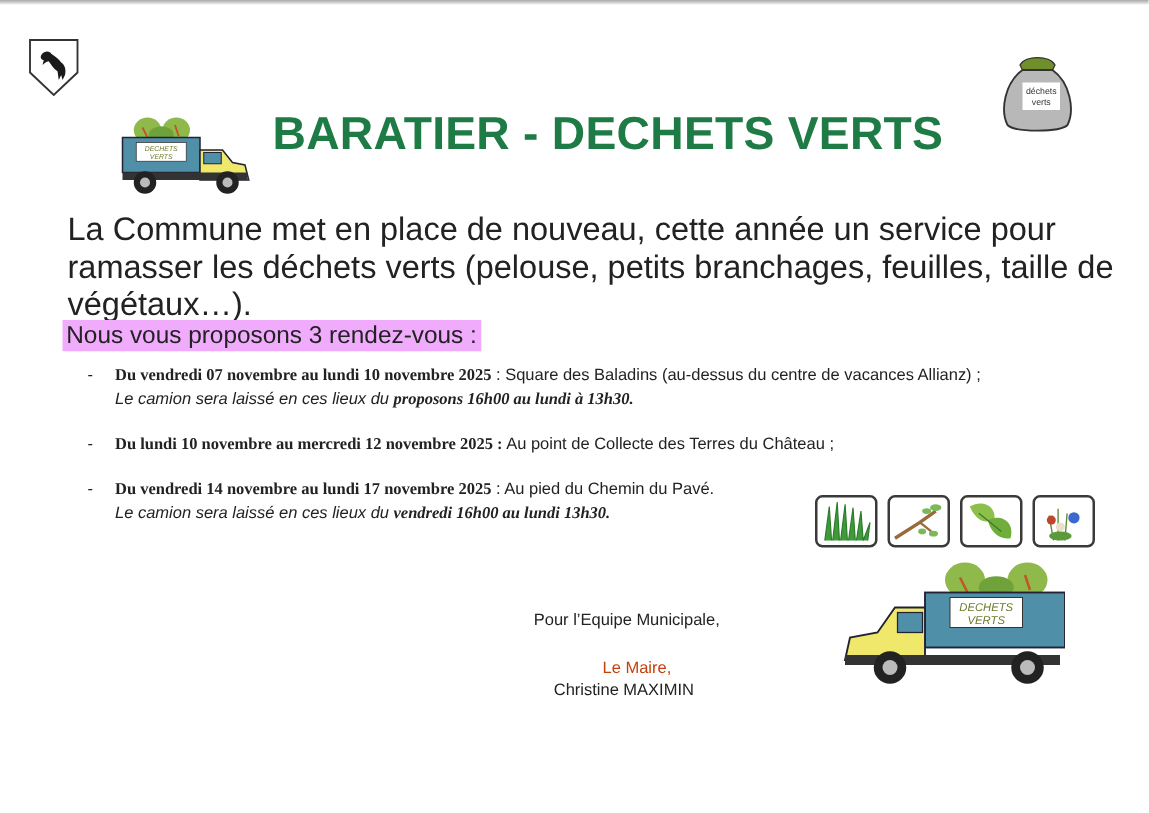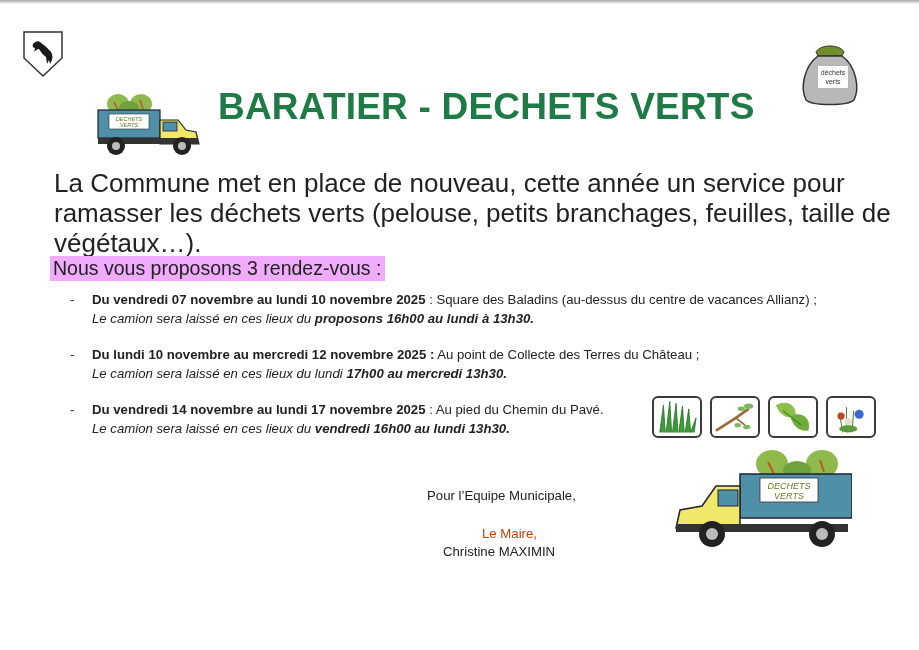--- a/index.html
+++ b/index.html
@@ -30,21 +30,21 @@
     background: #f0abfc; font-size: 19.5px; padding: 1px 4px 2px 3px;
     color: #222; white-space: nowrap;
   }
   .rdv-list { left: 70px; top: 290px; width: 800px; }
   .rdv {
     position: relative; padding-left: 22px; font-size: 13.2px; line-height: 19px;
     color: #222; margin-bottom: 17px;
   }
   .rdv .dash { position: absolute; left: 0; top: 0; }
   .rdv .line2 { font-style: italic; }
-  .b { font-weight: bold; }
+  .b { font-weight: bold; font-family: Liberation Serif, serif; }
   .icons { left: 652px; top: 396px; display: flex; gap: 8px; }
   .icon-box {
     width: 50px; height: 42px; border: 2px solid #3a3a3a; border-radius: 6px;
     box-sizing: border-box; background: #fff; overflow: hidden;
   }
   .truck-big { left: 672px; top: 448px; width: 180px; height: 100px; }
   .sign1 { left: 427px; top: 488px; font-size: 13.2px; color: #222; }
   .sign2 { left: 482px; top: 526px; font-size: 13.2px; color: #c2410c; }
   .sign3 { left: 443px; top: 544px; font-size: 13.2px; color: #222; }
 </style>
@@ -94,21 +94,20 @@
 
 <div class="abs rdv-list">
   <div class="rdv">
     <span class="dash">-</span>
     <div><span class="b">Du vendredi 07 novembre au lundi 10 novembre 2025</span><span> : </span><span>Square des Baladins (au-dessus du centre de vacances Allianz) ;</span></div>
     <div class="line2"><span>Le camion sera laissé en ces lieux du </span><span></span><span class="b">proposons 16h00 au lundi à 13h30.</span></div>
   </div>
   <div class="rdv">
     <span class="dash">-</span>
     <div><span class="b">Du lundi 10 novembre au mercredi 12 novembre 2025 :</span><span> </span><span>Au point de Collecte des Terres du Château ;</span></div>
-    <div class="line2"><span>Le camion sera laissé en ces lieux du </span><span>lundi </span><span class="b">17h00 au mercredi 13h30.</span></div>
   </div>
   <div class="rdv">
     <span class="dash">-</span>
     <div><span class="b">Du vendredi 14 novembre au lundi 17 novembre 2025</span><span> : </span><span>Au pied du Chemin du Pavé.</span></div>
     <div class="line2"><span>Le camion sera laissé en ces lieux du </span><span></span><span class="b">vendredi 16h00 au lundi 13h30.</span></div>
   </div>
 </div>
 
 <div class="abs icons">
   <div class="icon-box">

